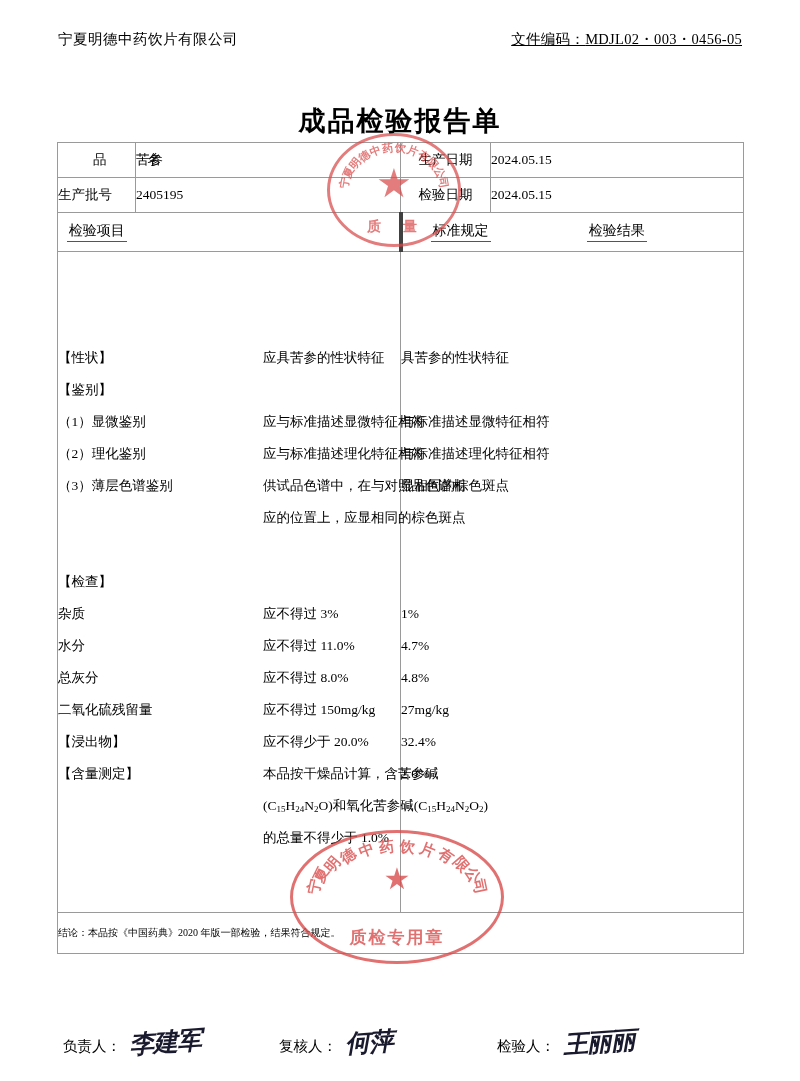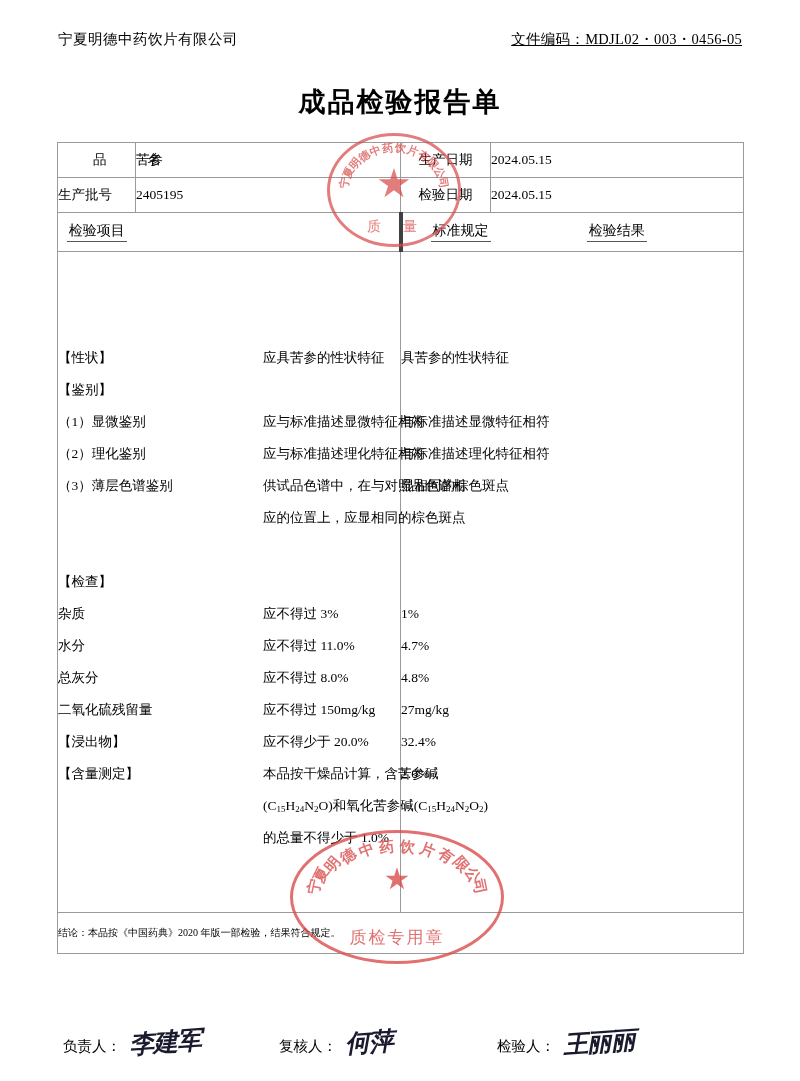--- a/index.html
+++ b/index.html
@@ -36,21 +36,21 @@
   .company-name {
     letter-spacing: 0.5px;
   }
   .doc-no {
     letter-spacing: 0.3px;
     white-space: nowrap;
     text-decoration: underline;
   }
   .title {
     position: absolute;
-    top: 84px;
+    top: 103px;
     left: 0;
     width: 800px;
     text-align: center;
     font-size: 27px;
     font-weight: bold;
     letter-spacing: 2px;
   }
   
   .doc-table {
     position: absolute;
@@ -187,21 +187,21 @@
     font-size: 30px;
     top: 36%;
   }
   .stamp-text-bottom {
     position: absolute;
     left: 0;
     right: 0;
     bottom: 12px;
     text-align: center;
     font-size: 17px;
-    font-weight: normal;
+    font-weight: bold;
     letter-spacing: 2px;
     color: #d94a4a;
   }
   .stamp-top .stamp-text-bottom {
     font-size: 14px;
     bottom: 8px;
     letter-spacing: 4px;
   }
   .arc-char {
     position: absolute;

